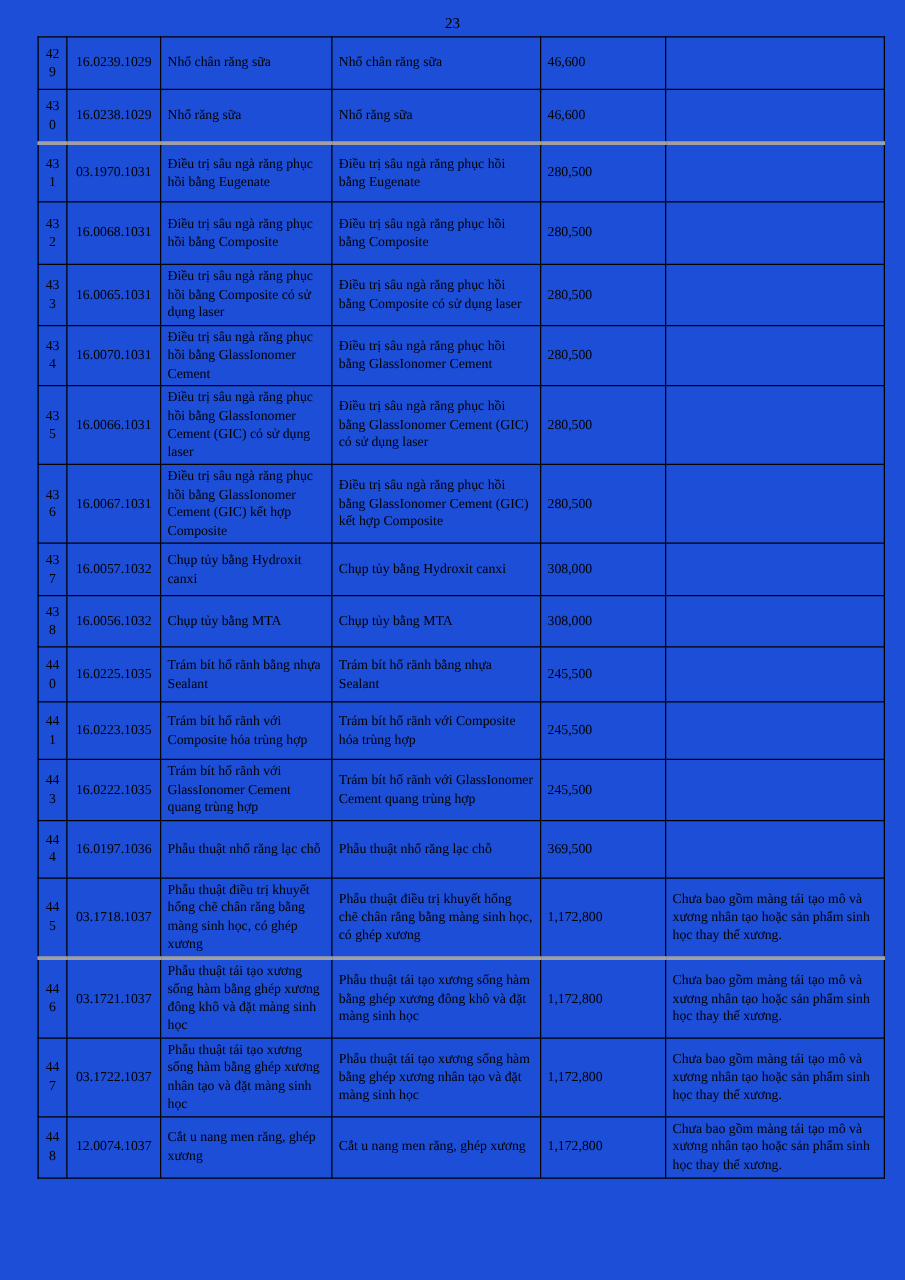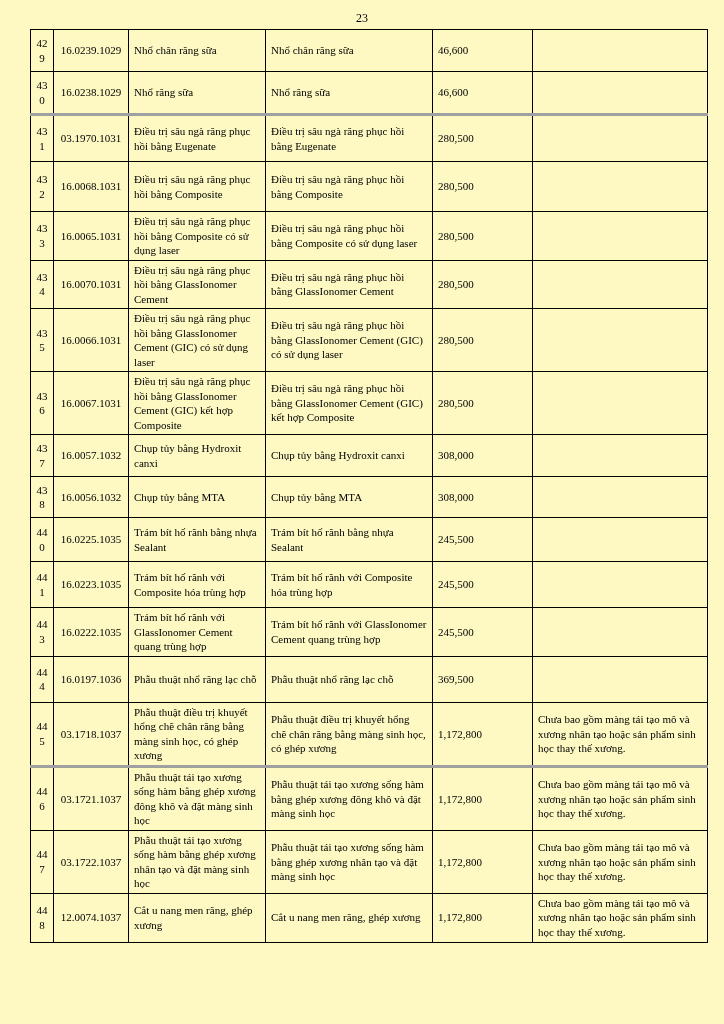--- a/index.html
+++ b/index.html
@@ -10,21 +10,21 @@
     height: 1024px;
     font-family: "Liberation Serif", "DejaVu Serif", serif;
     color: #000000;
     -webkit-font-smoothing: antialiased;
   }
   .page {
     position: relative;
     width: 724px;
     height: 1024px;
     overflow: hidden;
-    background: #fef9c3;
+    background: #1d4ed8;
   }
   .page-number {
     text-align: center;
     font-size: 12px;
     padding-top: 10px;
     height: 16px;
     line-height: 16px;
   }
   table.price-table {
     border-collapse: collapse;

